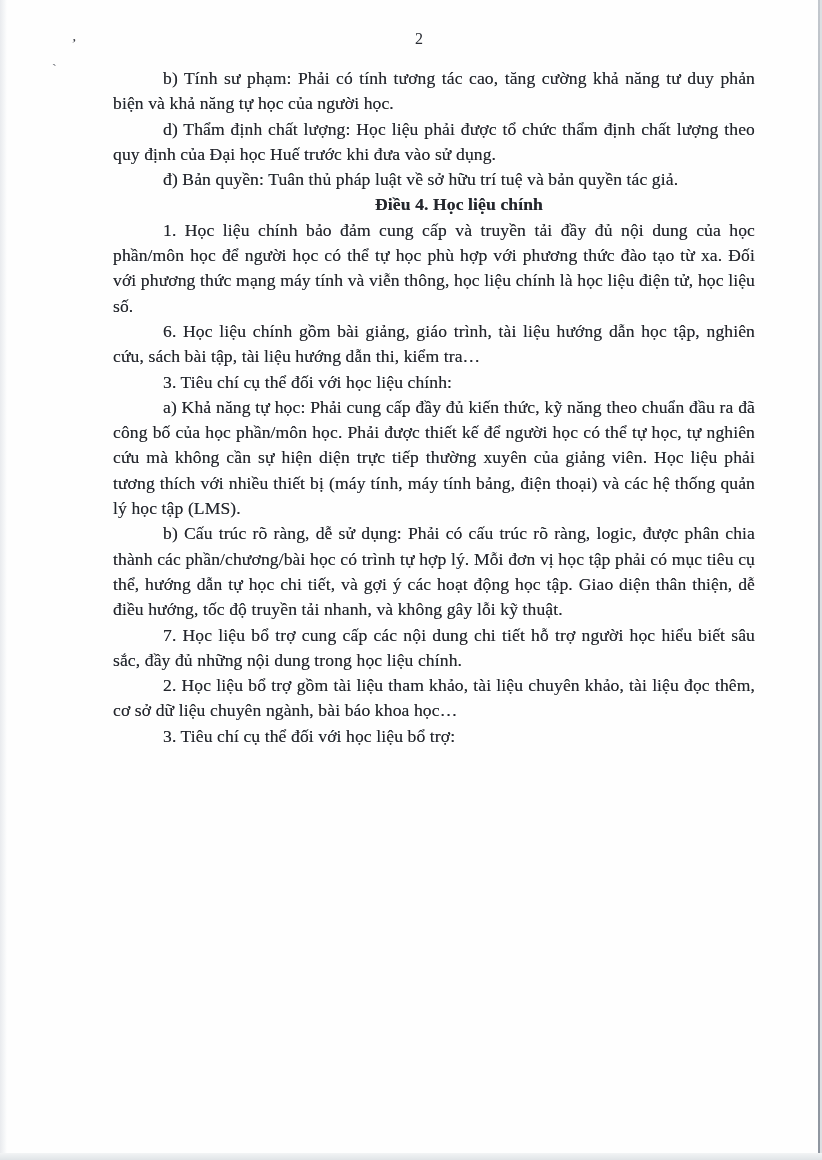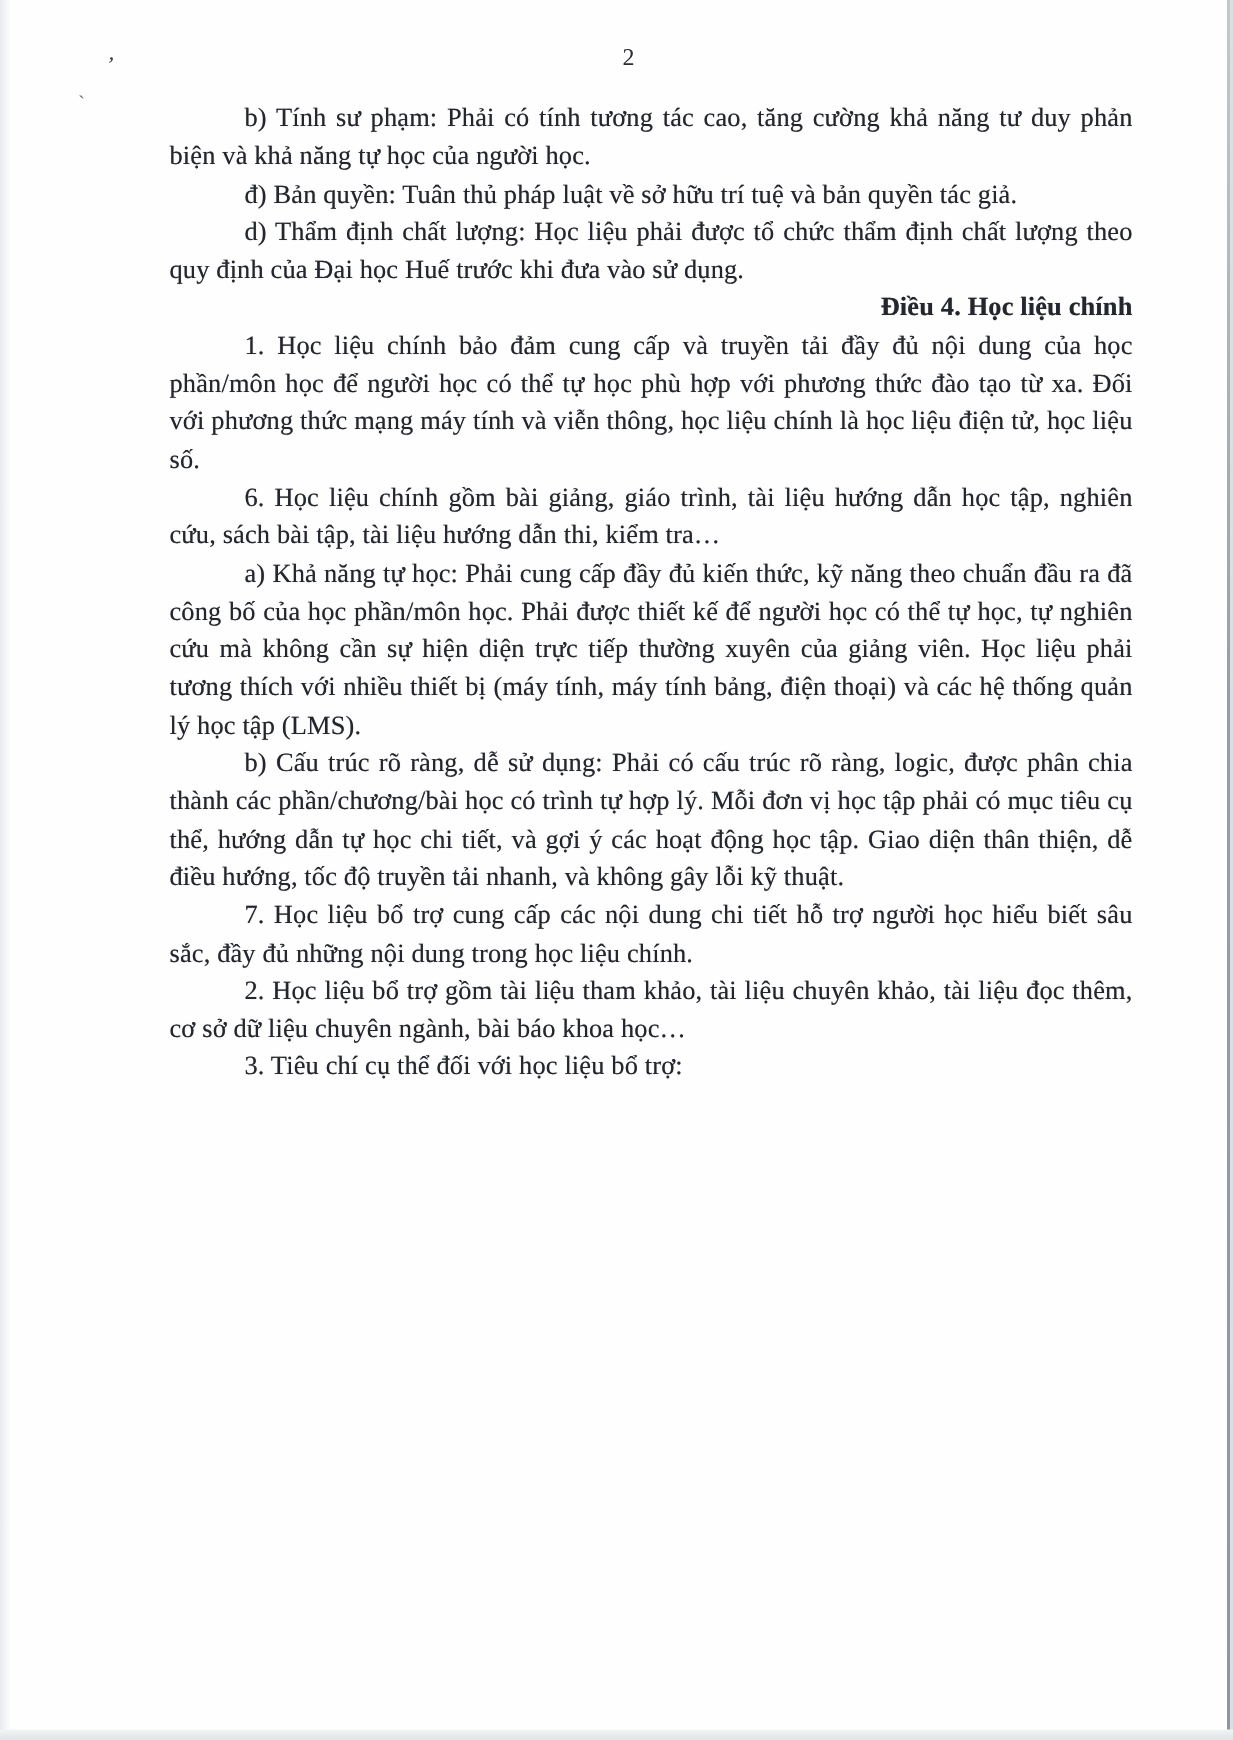--- a/index.html
+++ b/index.html
@@ -57,45 +57,46 @@
     text-align: justify;
     text-shadow: 0 0 0.5px rgba(32,35,43,0.55);
     letter-spacing: 0.1px;
     margin-left: 15px;
   }
   .content p {
     text-indent: 50px;
   }
   .content p.heading {
     font-weight: bold;
-    text-align: right;
+    text-align: center;
   }
 </style>
 </head>
 <body>
 
 <div class="scan-page">
 
   <div class="edge-left"></div>
   <div class="edge-right-outer"></div>
   <div class="edge-right-line"></div>
   <div class="edge-bottom"></div>
 
   <div class="stray-mark-1">’</div>
   <div class="stray-mark-2">`</div>
 
   <div class="page-number">2</div>
 
   <div class="content">
     <p>b) Tính sư phạm: Phải có tính tương tác cao, tăng cường khả năng tư duy phản biện và khả năng tự học của người học.</p>
+    <p>d) Thẩm định chất lượng: Học liệu phải được tổ chức thẩm định chất lượng theo quy định của Đại học Huế trước khi đưa vào sử dụng.</p>
     <p>đ) Bản quyền: Tuân thủ pháp luật về sở hữu trí tuệ và bản quyền tác giả.</p>
-    <p>d) Thẩm định chất lượng: Học liệu phải được tổ chức thẩm định chất lượng theo quy định của Đại học Huế trước khi đưa vào sử dụng.</p>
     <p class="heading">Điều 4. Học liệu chính</p>
     <p>1. Học liệu chính bảo đảm cung cấp và truyền tải đầy đủ nội dung của học phần/môn học để người học có thể tự học phù hợp với phương thức đào tạo từ xa. Đối với phương thức mạng máy tính và viễn thông, học liệu chính là học liệu điện tử, học liệu số.</p>
     <p>6. Học liệu chính gồm bài giảng, giáo trình, tài liệu hướng dẫn học tập, nghiên cứu, sách bài tập, tài liệu hướng dẫn thi, kiểm tra…</p>
+    <p>3. Tiêu chí cụ thể đối với học liệu chính:</p>
     <p>a) Khả năng tự học: Phải cung cấp đầy đủ kiến thức, kỹ năng theo chuẩn đầu ra đã công bố của học phần/môn học. Phải được thiết kế để người học có thể tự học, tự nghiên cứu mà không cần sự hiện diện trực tiếp thường xuyên của giảng viên. Học liệu phải tương thích với nhiều thiết bị (máy tính, máy tính bảng, điện thoại) và các hệ thống quản lý học tập (LMS).</p>
     <p>b) Cấu trúc rõ ràng, dễ sử dụng: Phải có cấu trúc rõ ràng, logic, được phân chia thành các phần/chương/bài học có trình tự hợp lý. Mỗi đơn vị học tập phải có mục tiêu cụ thể, hướng dẫn tự học chi tiết, và gợi ý các hoạt động học tập. Giao diện thân thiện, dễ điều hướng, tốc độ truyền tải nhanh, và không gây lỗi kỹ thuật.</p>
     <p>7. Học liệu bổ trợ cung cấp các nội dung chi tiết hỗ trợ người học hiểu biết sâu sắc, đầy đủ những nội dung trong học liệu chính.</p>
     <p>2. Học liệu bổ trợ gồm tài liệu tham khảo, tài liệu chuyên khảo, tài liệu đọc thêm, cơ sở dữ liệu chuyên ngành, bài báo khoa học…</p>
     <p>3. Tiêu chí cụ thể đối với học liệu bổ trợ:</p>
   </div>
 
 </div>
 
 </body></html>

